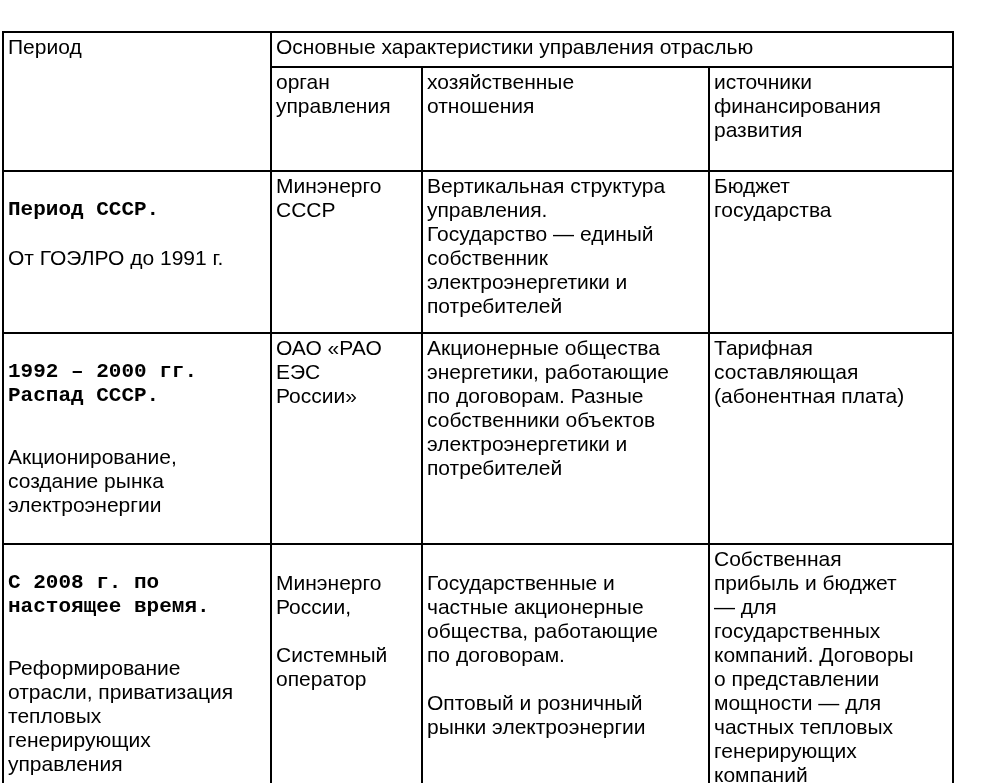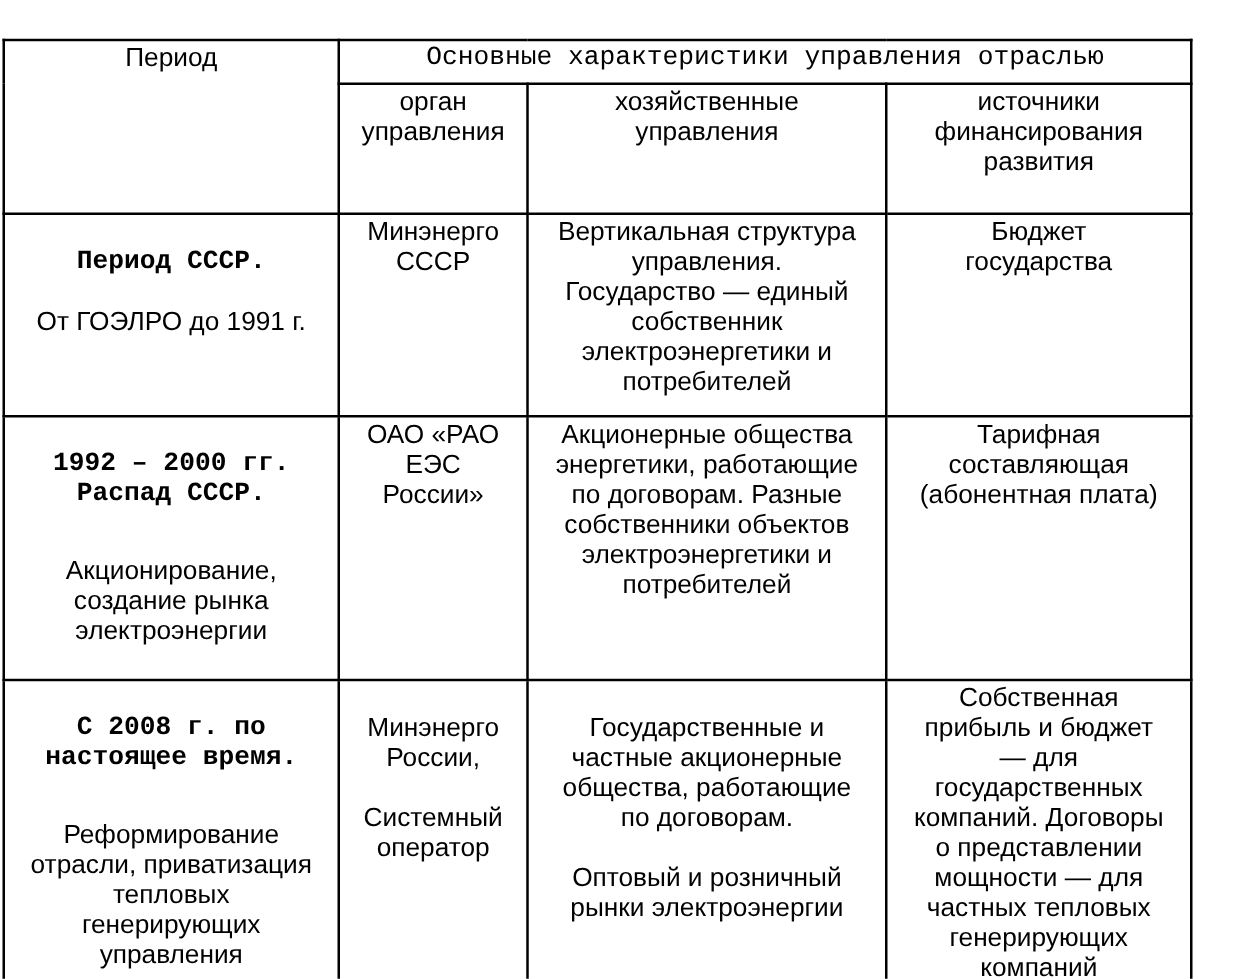--- a/index.html
+++ b/index.html
@@ -17,26 +17,26 @@
     table-layout: fixed;
     width: 950px;
     margin: 31px 0 0 2px;
   }
   table.grid td {
     border: 2px solid #000000;
     font-size: 21px;
     line-height: 24px;
     white-space: pre-line;
     vertical-align: top;
-    text-align: center;
+    text-align: left;
     padding: 2px 4px;
     overflow: hidden;
   }
   
-  td.h-main   { vertical-align: middle; line-height: 24px; font-family: Liberation Mono, monospace; }
+  td.h-main   { vertical-align: middle; line-height: 24px; }
   td.h-period { vertical-align: middle; padding-bottom: 30px; }
   td.h-sub    { vertical-align: middle; line-height: 30px; margin-left: 12px; }
   
   td.c-left   { text-align: left; padding-left: 8px; padding-right: 6px; }
   td.v-mid    { vertical-align: middle; }
   .b          { font-weight: bold; font-family: Liberation Mono, monospace; }
   .desc       { margin-top: 13px; }
   table.grid p { margin: 0; }
   .p-gap      { margin-top: 6px; }
   
@@ -60,21 +60,21 @@
   <tbody>
       <tr class="tr-h1">
     <td rowspan="2" class="h-period">Период</td>
     <td colspan="3" class="h-main">Основные характеристики управления отраслью</td>
   </tr>
 
   <tr class="tr-h2">
     <td class="h-sub">орган
 управления</td>
     <td class="h-sub">хозяйственные
-управления</td>
+отношения</td>
     <td class="h-sub">источники
 финансирования
 развития</td>
   </tr>
 
   <tr class="tr-r0">
     <td class="c-left">
       <div class="b">Период СССР.</div>
       <div>От ГОЭЛРО до 1991 г.</div>
     </td>

